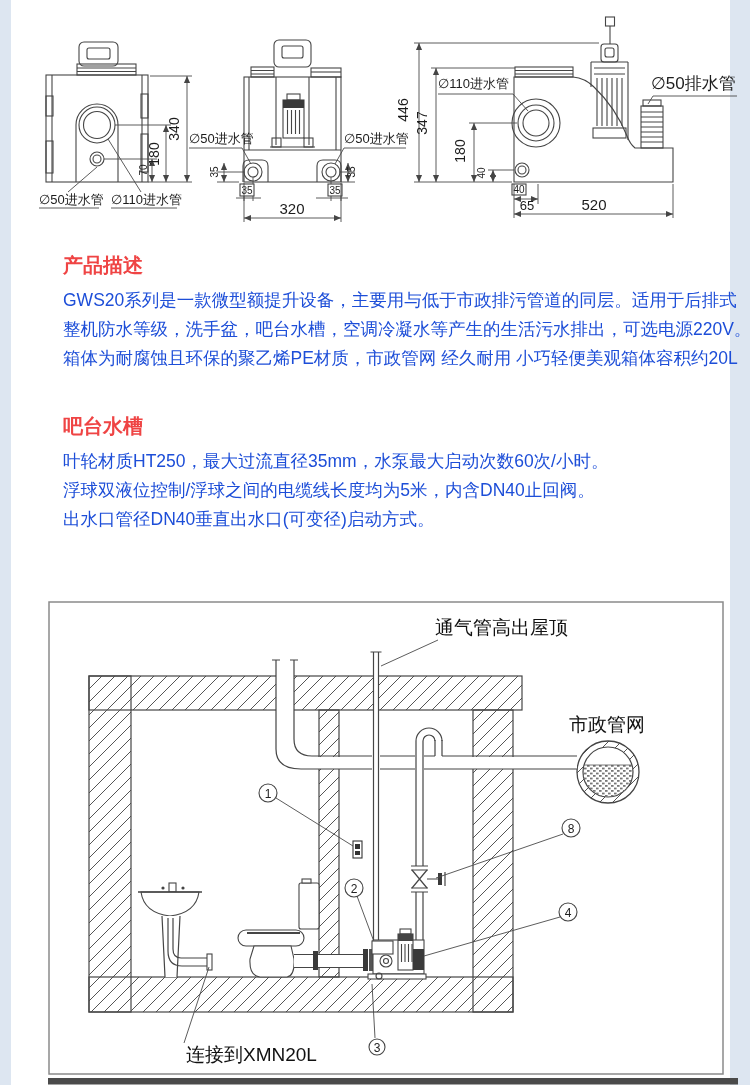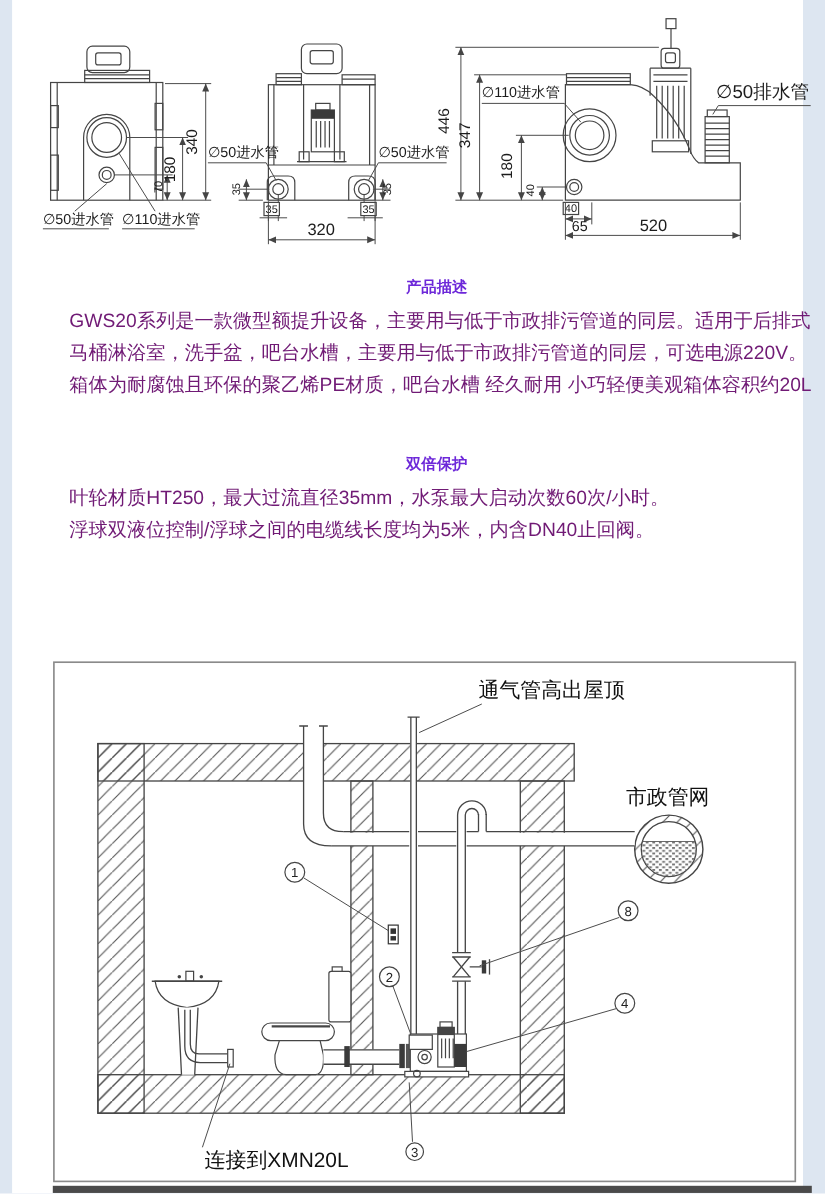--- a/index.html
+++ b/index.html
@@ -5,22 +5,22 @@
   html,body{margin:0;padding:0;}
   body{width:750px;height:1085px;background:#dde6f1;position:relative;overflow:hidden;
        font-family:"Liberation Sans", sans-serif;}
   .content{position:absolute;left:11px;top:0;width:719px;height:1085px;background:#ffffff;}
   svg{position:absolute;left:0;display:block;}
   #drawings-svg{top:0;}
   #install-svg{top:598px;}
   .textblock{position:absolute;left:52px;width:668px;color:#1f1f1f;}
   #desc-block{top:252px;}
   #param-block{top:413px;}
-  .tb-title{font-size:14px;font-weight:bold;color:#6d28d9;margin:0 0 7px 0;text-align:center;}
-  .tb-line{font-size:17.5px;line-height:29px;white-space:nowrap;color:#701a75;}
+  .tb-title{font-size:20px;font-weight:bold;color:#ef4444;margin:0 0 7px 0;}
+  .tb-line{font-size:17.5px;line-height:29px;white-space:nowrap;color:#1d4ed8;}
   
   .ln{fill:none;stroke:#454545;stroke-width:1.1;}
   .lnf{fill:#ffffff;stroke:#454545;stroke-width:1.1;}
   .dk{fill:#3a3a3a;stroke:none;}
   .dim{fill:none;stroke:#4a4a4a;stroke-width:0.9;}
   .pipe{fill:none;stroke:#454545;stroke-width:1.2;}
   .pw{fill:#ffffff;stroke:none;}
   .wall{fill:url(#hatch);stroke:#454545;stroke-width:1.2;}
   .dtxt{font-size:13px;fill:#1c1c1c;}
   .dnum{font-size:14px;fill:#1c1c1c;}
@@ -159,28 +159,29 @@
       <text class="dtxt" x="427" y="88">∅110进水管</text>
       <path class="dim" d="M427,94 H502 M502,94 L517,111"></path>
       <text class="biglab" x="640" y="89">∅50排水管</text>
       <path class="dim" d="M642,96 H726 M642,96 L637,104"></path>
     </g>
   </svg>
 
   <div class="textblock" id="desc-block">
     <p class="tb-title">产品描述</p>
     <div class="tb-line">GWS20系列是一款微型额提升设备，主要用与低于市政排污管道的同层。适用于后排式</div>
-    <div class="tb-line">马桶淋浴室，洗手盆，吧台水槽，主要用与低于市政排污管道的同层，可选电源220V。</div>
-    <div class="tb-line">箱体为耐腐蚀且环保的聚乙烯PE材质，吧台水槽 经久耐用 小巧轻便美观箱体容积约20L</div>
+    <div class="tb-line">整机防水等级，洗手盆，吧台水槽，空调冷凝水等产生的生活污水排出，可选电源220V。</div>
+    <div class="tb-line">箱体为耐腐蚀且环保的聚乙烯PE材质，市政管网 经久耐用 小巧轻便美观箱体容积约20L</div>
   </div>
 
   <div class="textblock" id="param-block">
-    <p class="tb-title">双倍保护</p>
+    <p class="tb-title">吧台水槽</p>
     <div class="tb-line">叶轮材质HT250，最大过流直径35mm，水泵最大启动次数60次/小时。</div>
     <div class="tb-line">浮球双液位控制/浮球之间的电缆线长度均为5米，内含DN40止回阀。</div>
+    <div class="tb-line">出水口管径DN40垂直出水口(可变径)启动方式。</div>
   </div>
 
   <svg id="install-svg" width="750" height="487" viewBox="0 598 750 487">
     <defs>
       <pattern id="hatch" width="13" height="13" patternUnits="userSpaceOnUse">
         <path d="M-3,16 L16,-3" stroke="#555" stroke-width="1" fill="none"></path>
       </pattern>
       <pattern id="dots" width="6" height="5" patternUnits="userSpaceOnUse">
         <rect x="0" y="0" width="2.6" height="1.8" fill="#777"></rect>
         <rect x="3" y="2.6" width="2.6" height="1.8" fill="#777"></rect>

